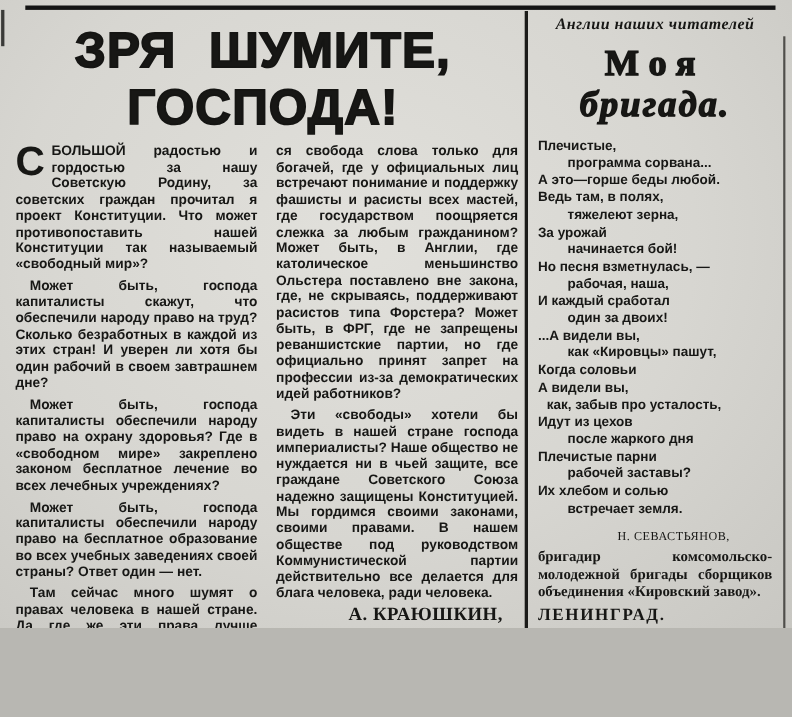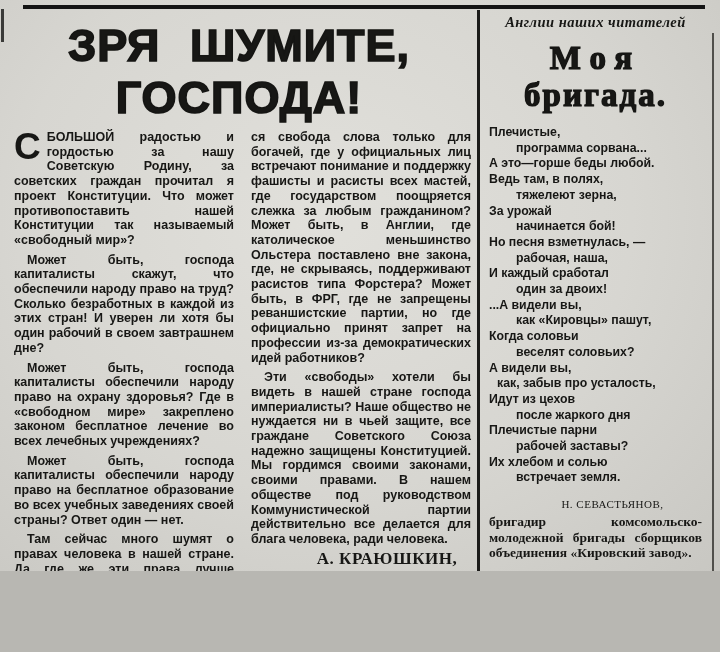--- a/index.html
+++ b/index.html
@@ -43,21 +43,21 @@
   .poemcol{position:absolute;left:489px;top:14px;width:213px;}
   .rubric{
     font-family:"Liberation Serif", serif;font-style:italic;font-weight:700;
     font-size:14.5px;letter-spacing:.5px;text-align:center;
   }
   .poem-title{
     text-align:center;font-family:"Liberation Serif", serif;font-weight:700;margin-top:9px;
     -webkit-text-stroke:1.2px #151513;text-shadow:0 0 1px #151513;
   }
   .poem-title .t1{font-size:33px;line-height:37px;letter-spacing:9px;}
-  .poem-title .t2{font-size:33px;line-height:37px;letter-spacing:2px;}
+  .poem-title .t2{font-size:33px;line-height:37px;letter-spacing:2px;font-style:italic;}
   .poem{margin-top:11px;font-weight:700;font-size:12.3px;line-height:15.7px;}
   .pl{white-space:nowrap;overflow:hidden;}
   .ind{padding-left:27px;}
   .ind-sm{padding-left:8px;}
   .psig{font-family:"Liberation Serif", serif;margin-top:12px;}
   .psig-name{font-weight:400;font-size:11px;letter-spacing:.5px;text-align:center;padding-left:34px;}
   .psig-desc{font-weight:700;font-size:13.5px;line-height:15.6px;text-align:justify;margin-top:4px;}
   .psig-city{font-weight:700;font-size:15.5px;letter-spacing:1.5px;margin-top:6px;}
 </style>
 </head>
@@ -111,21 +111,20 @@
       <div class="pl ind">тяжелеют зерна,</div>
       <div class="pl">За урожай</div>
       <div class="pl ind">начинается бой!</div>
       <div class="pl">Но песня взметнулась, —</div>
       <div class="pl ind">рабочая, наша,</div>
       <div class="pl">И каждый сработал</div>
       <div class="pl ind">один за двоих!</div>
       <div class="pl">...А видели вы,</div>
       <div class="pl ind">как «Кировцы» пашут,</div>
       <div class="pl">Когда соловьи</div>
-      <div class="pl ind">веселят соловьих?</div>
       <div class="pl">А видели вы,</div>
       <div class="pl ind-sm">как, забыв про усталость,</div>
       <div class="pl">Идут из цехов</div>
       <div class="pl ind">после жаркого дня</div>
       <div class="pl">Плечистые парни</div>
       <div class="pl ind">рабочей заставы?</div>
       <div class="pl">Их хлебом и солью</div>
       <div class="pl ind">встречает земля.</div>
     </div>
     <div class="psig">

